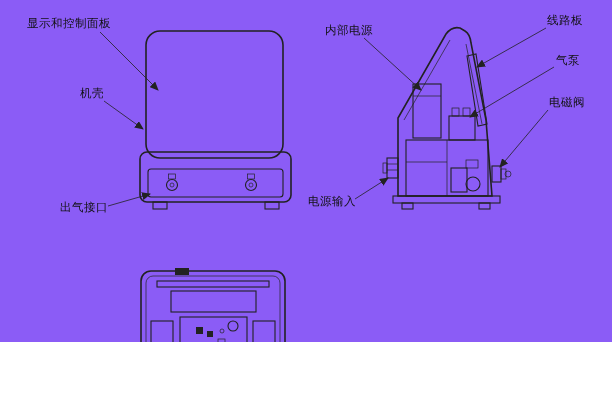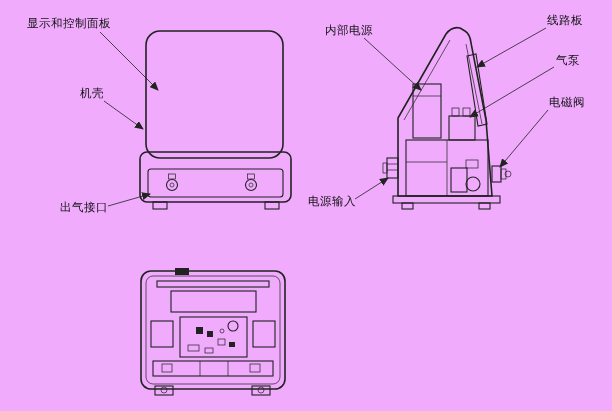--- a/index.html
+++ b/index.html
@@ -1,16 +1,16 @@
 <!DOCTYPE html>
 <html><head>
 <meta charset="utf-8">
 <style>
   html,body{margin:0;padding:0;background:#fff;}
-  .canvas{position:relative;width:612px;height:411px;background:#f0abfc;overflow:hidden;
+  .canvas{position:relative;width:612px;height:342px;background:#8b5cf6;overflow:hidden;
           font-family:"Liberation Sans", sans-serif;}
   .canvas svg{position:absolute;left:0;top:0;}
   .ln{fill:none;stroke:#222;stroke-width:1.1;}
   .thick{stroke-width:1.6;}
   .thin{stroke-width:0.7;}
   .filldark{fill:#222;stroke:none;}
   .leader{fill:none;stroke:#222;stroke-width:0.8;}
   .lbl{font-size:11.5px;fill:#111;letter-spacing:0.5px;}
 </style>
 </head>

